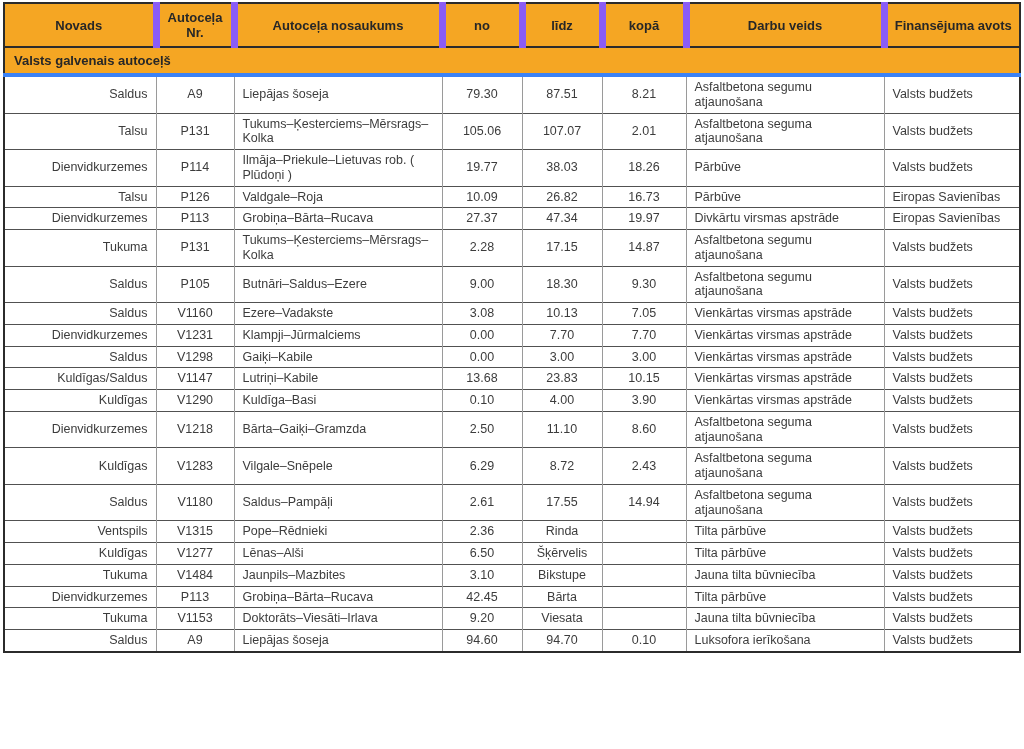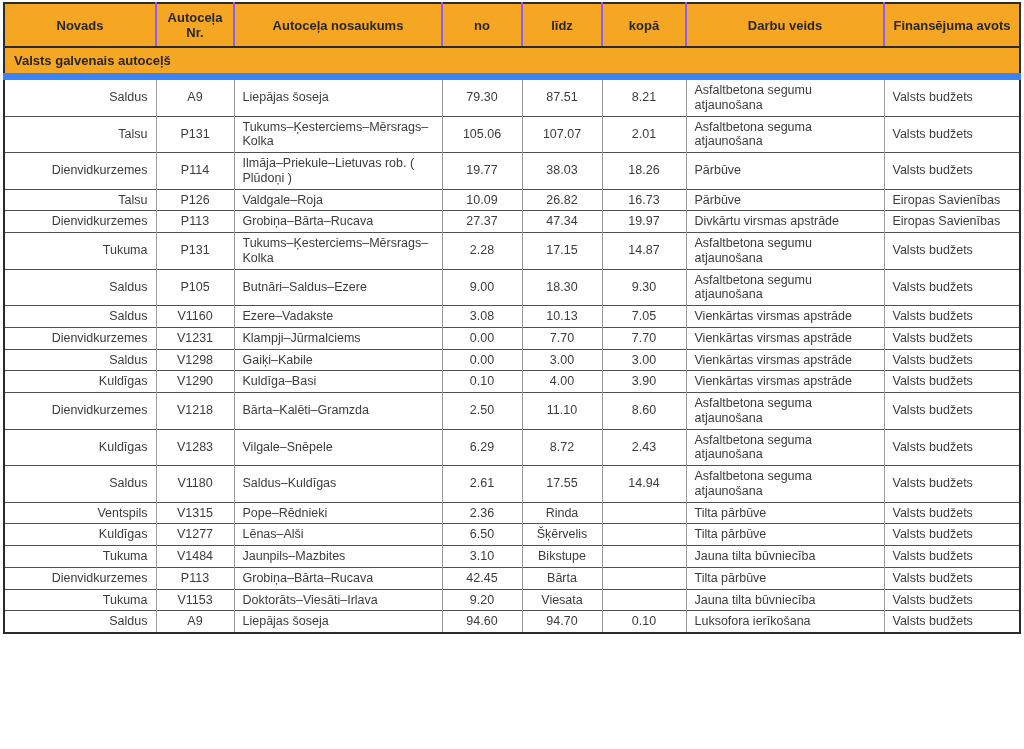--- a/index.html
+++ b/index.html
@@ -18,35 +18,35 @@
     border: 2px solid #2b2b2b;
   }
   
   thead th {
     background: #F5A623;
     color: #272727;
     font-size: 13px;
     font-weight: bold;
     text-align: center;
     padding: 6px 4px;
-    border-left: 2px solid #8b5cf6;
+    border-left: 7px solid #8b5cf6;
     border-bottom: 2px solid #2b2b2b;
     overflow: hidden;
   }
   thead th:first-child { border-left: none; }
   
   tr.section th {
     background: #F5A623;
     color: #272727;
     font-size: 13px;
     font-weight: bold;
     text-align: left;
     padding: 5px 9px;
     border-top: 2px solid #2b2b2b;
-    border-bottom: 7px solid #3b82f6;
+    border-bottom: 4px solid #3b82f6;
   }
   
   td {
     background: #ffffff;
     color: #3c3c3c;
     font-size: 12.5px;
     line-height: 1.18;
     padding: 3px 8px;
     border-left: 1.5px solid #9a9a9a;
     border-top: 1.5px solid #515151;
@@ -181,53 +181,63 @@
           <td>Saldus</td>
           <td class="num">V1298</td>
           <td>Gaiķi–Kabile</td>
           <td class="num">0.00</td>
           <td class="num">3.00</td>
           <td class="num">3.00</td>
           <td>Vienkārtas virsmas apstrāde</td>
           <td>Valsts budžets</td>
         </tr>
         <tr>
+          <td>Kuldīgas/Saldus</td>
+          <td class="num">V1147</td>
+          <td>Lutriņi–Kabile</td>
+          <td class="num">13.68</td>
+          <td class="num">23.83</td>
+          <td class="num">10.15</td>
+          <td>Vienkārtas virsmas apstrāde</td>
+          <td>Valsts budžets</td>
+        </tr>
+        <tr>
           <td>Kuldīgas</td>
           <td class="num">V1290</td>
           <td>Kuldīga–Basi</td>
           <td class="num">0.10</td>
           <td class="num">4.00</td>
           <td class="num">3.90</td>
           <td>Vienkārtas virsmas apstrāde</td>
           <td>Valsts budžets</td>
         </tr>
         <tr>
           <td>Dienvidkurzemes</td>
           <td class="num">V1218</td>
-          <td>Bārta–Kalēti–Gramzda</td>
+          <td>Bārta–Gaiķi–Gramzda</td>
           <td class="num">2.50</td>
           <td class="num">11.10</td>
           <td class="num">8.60</td>
           <td>Asfaltbetona seguma atjaunošana</td>
           <td>Valsts budžets</td>
         </tr>
         <tr>
           <td>Kuldīgas</td>
           <td class="num">V1283</td>
           <td>Vilgale–Snēpele</td>
           <td class="num">6.29</td>
           <td class="num">8.72</td>
           <td class="num">2.43</td>
           <td>Asfaltbetona seguma atjaunošana</td>
           <td>Valsts budžets</td>
         </tr>
         <tr>
           <td>Saldus</td>
           <td class="num">V1180</td>
-          <td>Saldus–Kuldīgas</td>
+          <td>Saldus–Pampāļi</td>
           <td class="num">2.61</td>
           <td class="num">17.55</td>
           <td class="num">14.94</td>
           <td>Asfaltbetona seguma atjaunošana</td>
           <td>Valsts budžets</td>
         </tr>
         <tr>
           <td>Ventspils</td>
           <td class="num">V1315</td>
           <td>Pope–Rēdnieki</td>

